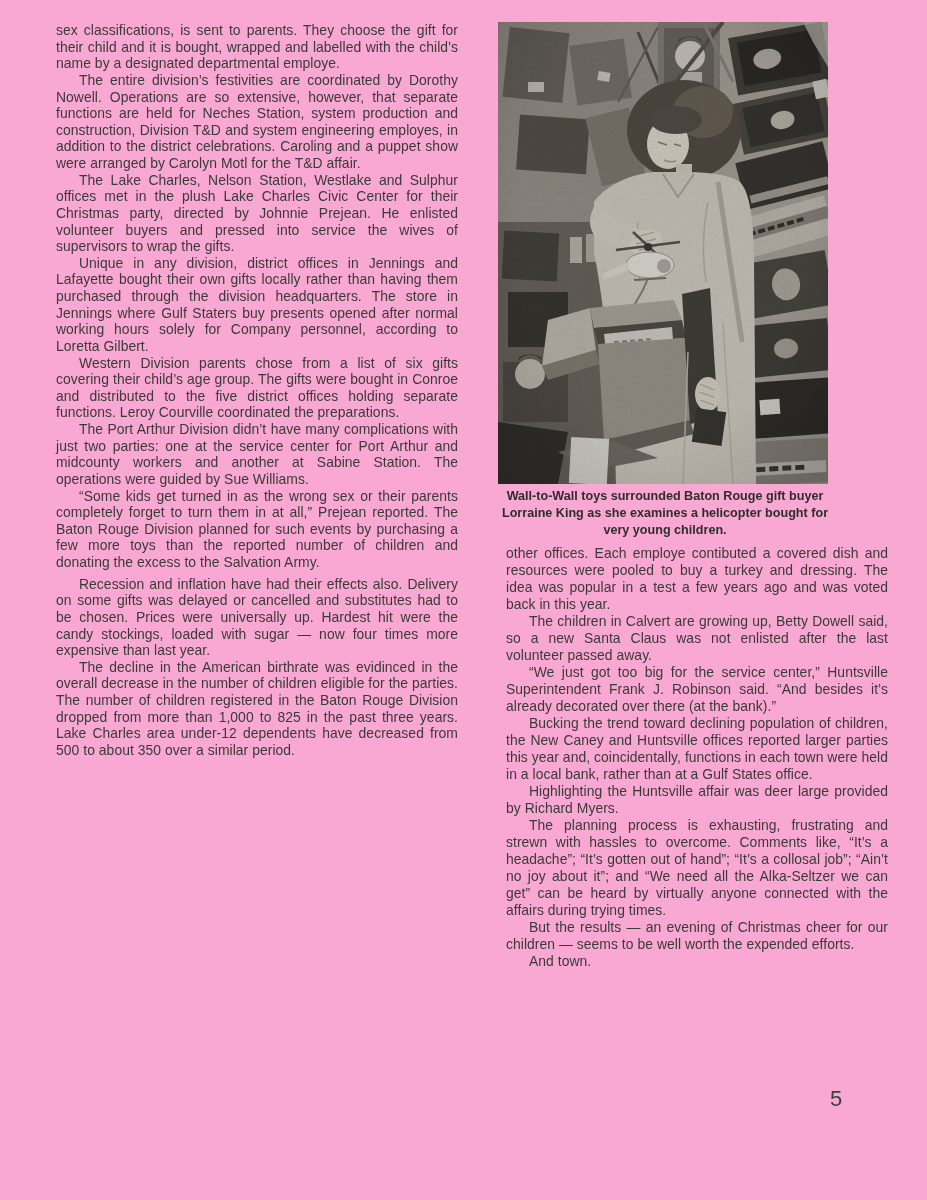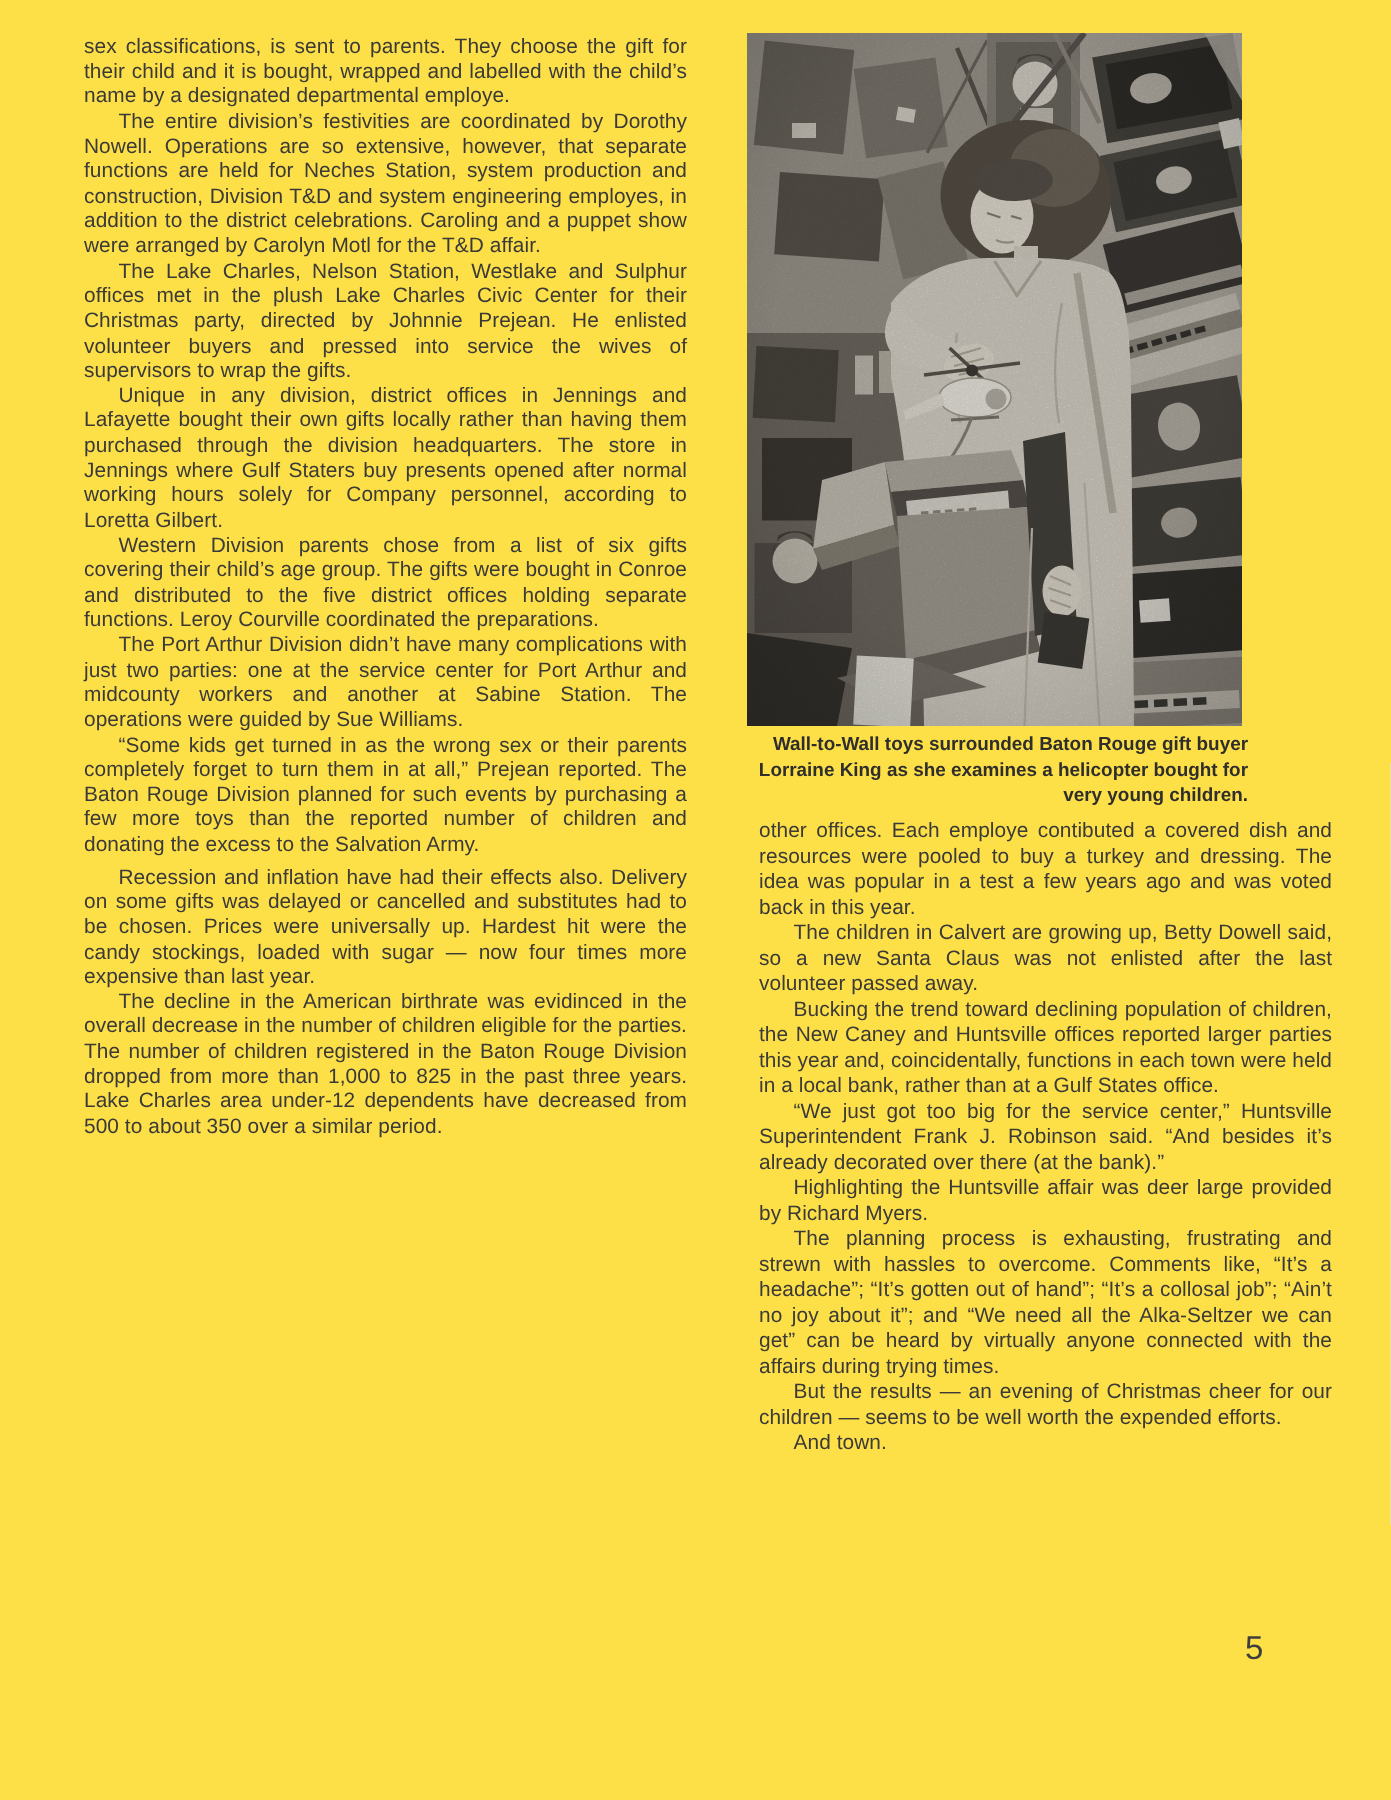--- a/index.html
+++ b/index.html
@@ -1,20 +1,20 @@
 <!DOCTYPE html>
 <html><head>
 <meta charset="utf-8">
 <style>
   html,body{margin:0;padding:0;background:#e8e6e2;}
   .page{
     position:relative;
     width:927px;height:1200px;
     margin:0 auto;
-    background:#fde047;
+    background:#f9a8d4;
     overflow:hidden;
     font-family:"Liberation Sans", sans-serif;
     color:#3b3a38;
   }
   .col{
     position:absolute;
     text-align:justify;
     letter-spacing:0.05px;
   }
   .col p{margin:0;text-indent:23px;}
@@ -29,21 +29,21 @@
     font-size:13.9px;line-height:17px;margin-left:32px;
   }
   figure.photo{
     position:absolute;left:498px;top:22px;margin:0;
     width:330px;height:462px;
   }
   figure.photo svg{display:block;}
   .caption{
     position:absolute;left:498px;top:488px;width:334px;
     font-weight:bold;font-size:12.6px;line-height:16.9px;
-    color:#2f2e2c;text-align:right;
+    color:#2f2e2c;text-align:center;
   }
   .page-number{
     position:absolute;left:830px;top:1086px;
     font-size:22px;color:#3e3e3c;
   }
 </style>
 </head>
 <body>
 
 <div class="page">
@@ -187,22 +187,22 @@
       <rect width="330" height="462" filter="url(#grain)" opacity="0.16"></rect>
       <rect width="330" height="462" fill="url(#vig)"></rect>
     </svg>
   </figure>
 
   <div class="caption">Wall-to-Wall toys surrounded Baton Rouge gift buyer Lorraine King as she examines a helicopter bought for very young children.</div>
 
   <div class="col col-right">
     <p class="noindent">other offices. Each employe contibuted a covered dish and resources were pooled to buy a turkey and dressing. The idea was popular in a test a few years ago and was voted back in this year.</p>
     <p>The children in Calvert are growing up, Betty Dowell said, so a new Santa Claus was not enlisted after the last volunteer passed away.</p>
+    <p>“We just got too big for the service center,” Huntsville Superintendent Frank J. Robinson said. “And besides it’s already decorated over there (at the bank).”</p>
     <p>Bucking the trend toward declining population of children, the New Caney and Huntsville offices reported larger parties this year and, coincidentally, functions in each town were held in a local bank, rather than at a Gulf States office.</p>
-    <p>“We just got too big for the service center,” Huntsville Superintendent Frank J. Robinson said. “And besides it’s already decorated over there (at the bank).”</p>
     <p>Highlighting the Huntsville affair was deer large provided by Richard Myers.</p>
     <p>The planning process is exhausting, frustrating and strewn with hassles to overcome. Comments like, “It’s a headache”; “It’s gotten out of hand”; “It’s a collosal job”; “Ain’t no joy about it”; and “We need all the Alka-Seltzer we can get” can be heard by virtually anyone connected with the affairs during trying times.</p>
     <p>But the results — an evening of Christmas cheer for our children — seems to be well worth the expended efforts.</p>
     <p>And town.</p>
   </div>
 
   <div class="page-number">5</div>
 
 </div>
 

